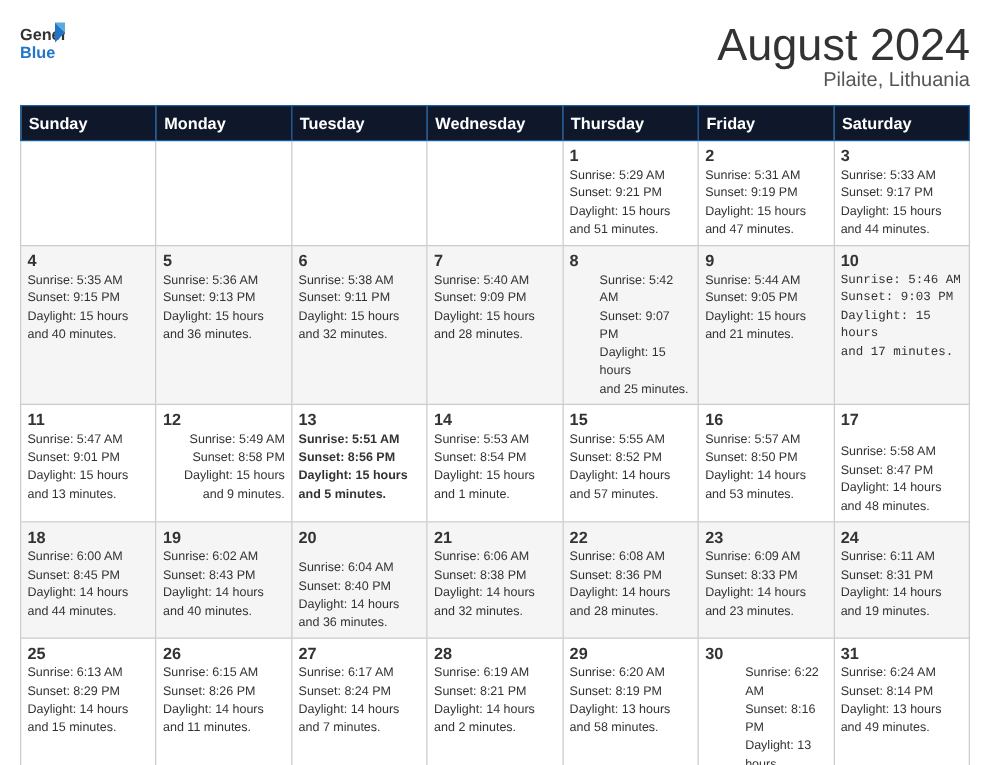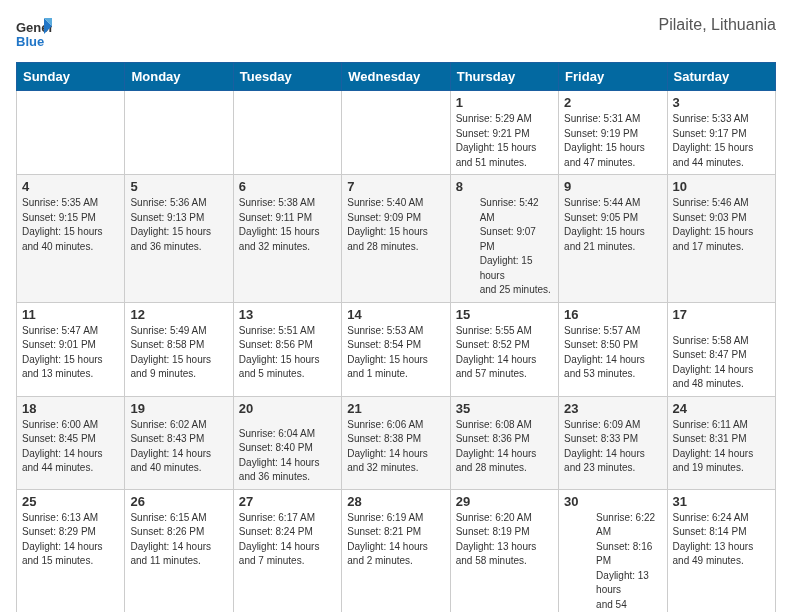--- a/index.html
+++ b/index.html
@@ -33,21 +33,21 @@
     .location {
       font-size: 16px;
       color: #555;
     }
     .calendar-table {
       width: 100%;
       border-collapse: collapse;
       table-layout: fixed;
     }
     .calendar-table th {
-      background-color: #0369a1;
+      background-color: #0f172a;
       color: #fff;
       text-align: left;
       padding: 6px 6px;
       font-size: 13px;
       font-weight: bold;
       border: 1px solid #1a5fa0;
     }
     .calendar-table td {
       vertical-align: top;
       border: 1px solid #ccc;
@@ -93,20 +93,21 @@
     <div class="logo-svg-wrap">
       <svg width="36" height="36" viewBox="0 0 36 36">
         <text x="0" y="16" font-size="13" font-weight="bold" fill="#333" font-family="Arial">General</text>
         <text x="0" y="30" font-size="13" font-weight="bold" fill="#2176c7" font-family="Arial">Blue</text>
         <polygon points="28,2 36,10 28,18" fill="#2176c7"></polygon>
         <polygon points="28,2 36,2 36,10" fill="#5aabdd"></polygon>
       </svg>
     </div>
   </div>
   <div class="title-area">
+    <div class="month-title">August 2024</div>
     <div class="location">Pilaite, Lithuania</div>
   </div>
 </div>
 
 <table class="calendar-table">
   <thead>
     <tr>
     <th>Sunday</th>
         <th>Monday</th>
         <th>Tuesday</th>
@@ -182,44 +183,44 @@
         </td>
         <td>
           <span class="day-number">9</span>
           <div class="day-info" style="white-space: pre-line;">Sunrise: 5:44 AM
 Sunset: 9:05 PM
 Daylight: 15 hours
 and 21 minutes.</div>
         </td>
         <td>
           <span class="day-number">10</span>
-          <div class="day-info" style="white-space: pre-line;">Sunrise: 5:46 AM
+          <div class="day-info" style="white-space: pre-line; font-family: Liberation Mono, monospace;">Sunrise: 5:46 AM
 Sunset: 9:03 PM
 Daylight: 15 hours
 and 17 minutes.</div>
         </td>
       </tr>
       <tr>
         <td>
           <span class="day-number">11</span>
           <div class="day-info" style="white-space: pre-line;">Sunrise: 5:47 AM
 Sunset: 9:01 PM
 Daylight: 15 hours
 and 13 minutes.</div>
         </td>
         <td>
           <span class="day-number">12</span>
-          <div class="day-info" style="white-space: pre-line;">Sunrise: 5:49 AM
+          <div class="day-info" style="white-space: pre-line; text-align: right;">Sunrise: 5:49 AM
 Sunset: 8:58 PM
 Daylight: 15 hours
 and 9 minutes.</div>
         </td>
         <td>
           <span class="day-number">13</span>
-          <div class="day-info" style="white-space: pre-line;">Sunrise: 5:51 AM
+          <div class="day-info" style="white-space: pre-line; font-weight: bold;">Sunrise: 5:51 AM
 Sunset: 8:56 PM
 Daylight: 15 hours
 and 5 minutes.</div>
         </td>
         <td>
           <span class="day-number">14</span>
           <div class="day-info" style="white-space: pre-line;">Sunrise: 5:53 AM
 Sunset: 8:54 PM
 Daylight: 15 hours
 and 1 minute.</div>
@@ -269,21 +270,21 @@
 and 36 minutes.</div>
         </td>
         <td>
           <span class="day-number">21</span>
           <div class="day-info" style="white-space: pre-line;">Sunrise: 6:06 AM
 Sunset: 8:38 PM
 Daylight: 14 hours
 and 32 minutes.</div>
         </td>
         <td>
-          <span class="day-number">35</span>
+          <span class="day-number">22</span>
           <div class="day-info" style="white-space: pre-line;">Sunrise: 6:08 AM
 Sunset: 8:36 PM
 Daylight: 14 hours
 and 28 minutes.</div>
         </td>
         <td>
           <span class="day-number">23</span>
           <div class="day-info" style="white-space: pre-line;">Sunrise: 6:09 AM
 Sunset: 8:33 PM
 Daylight: 14 hours

